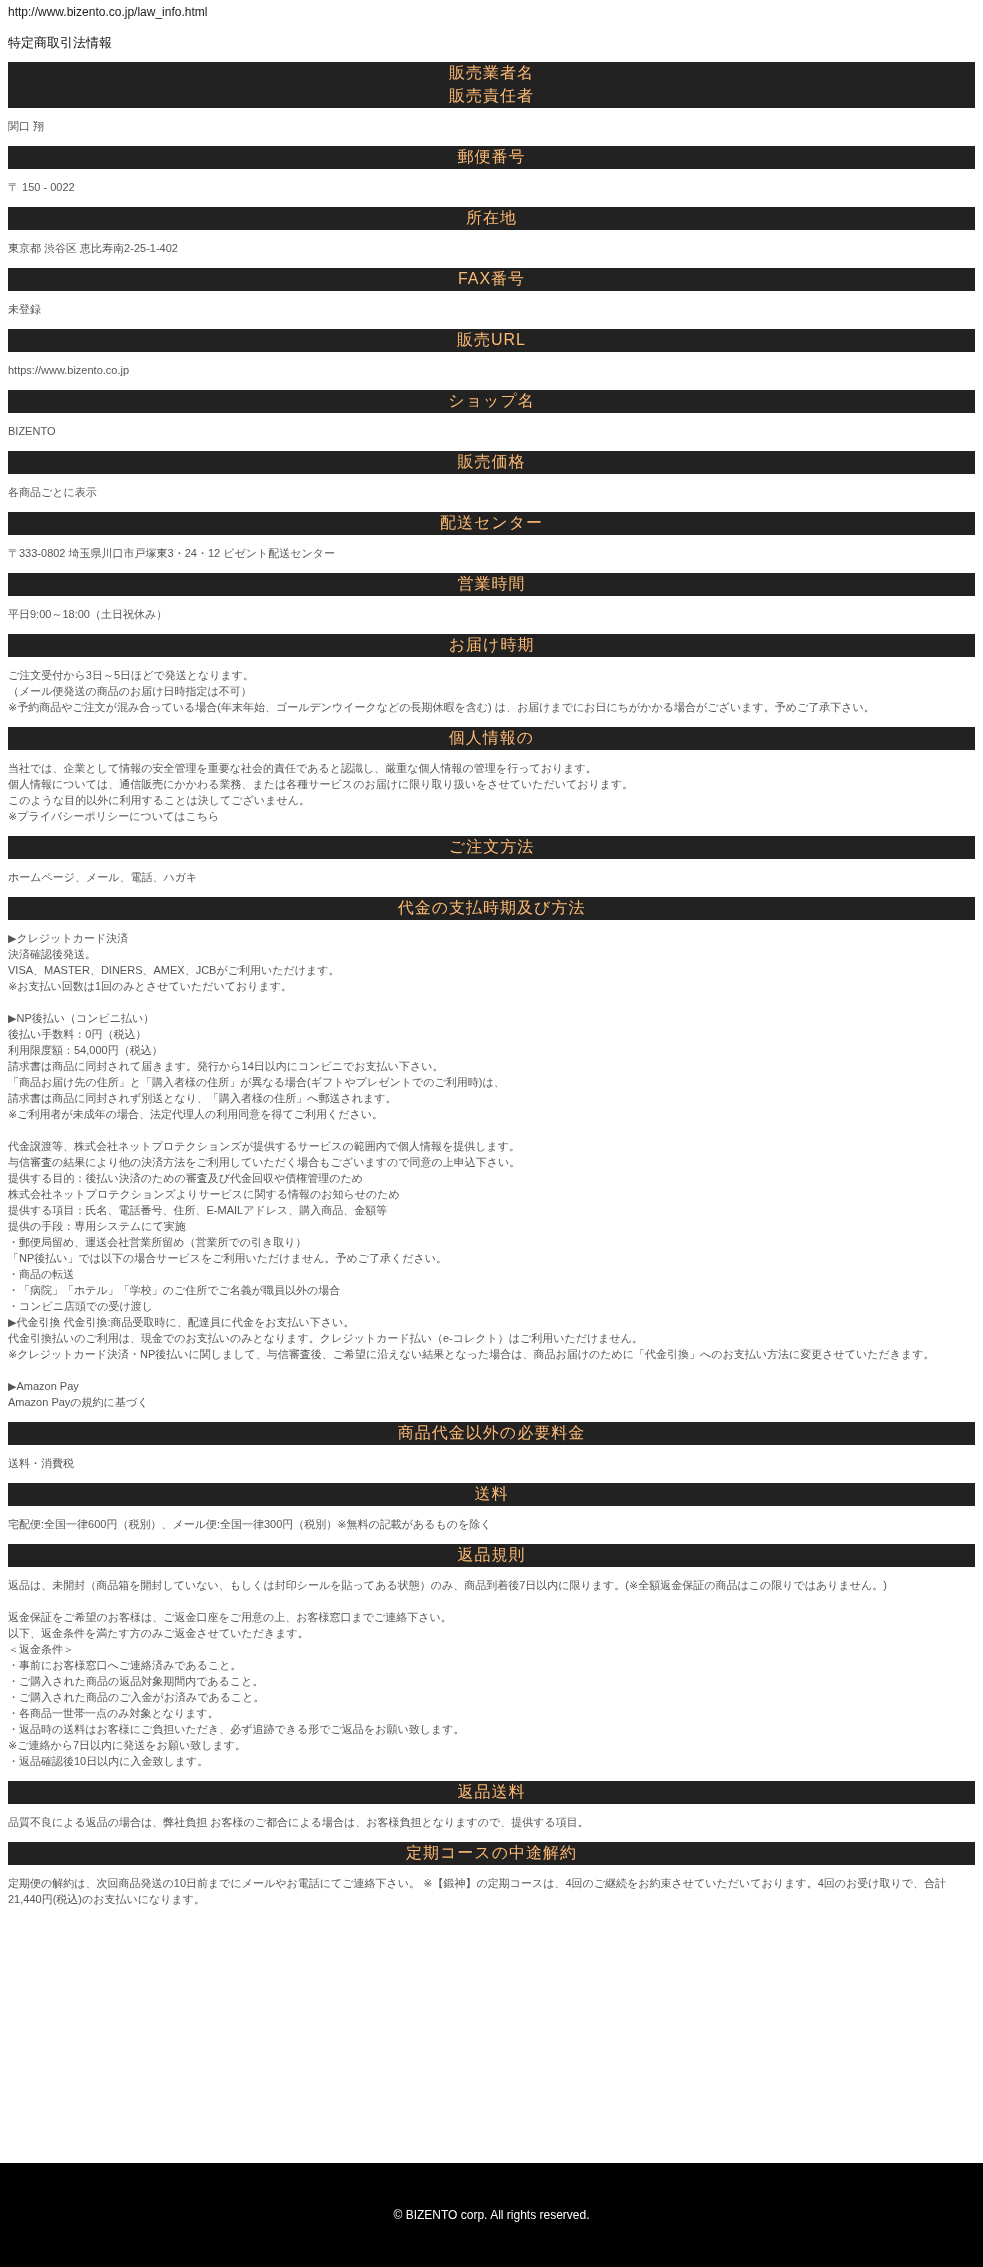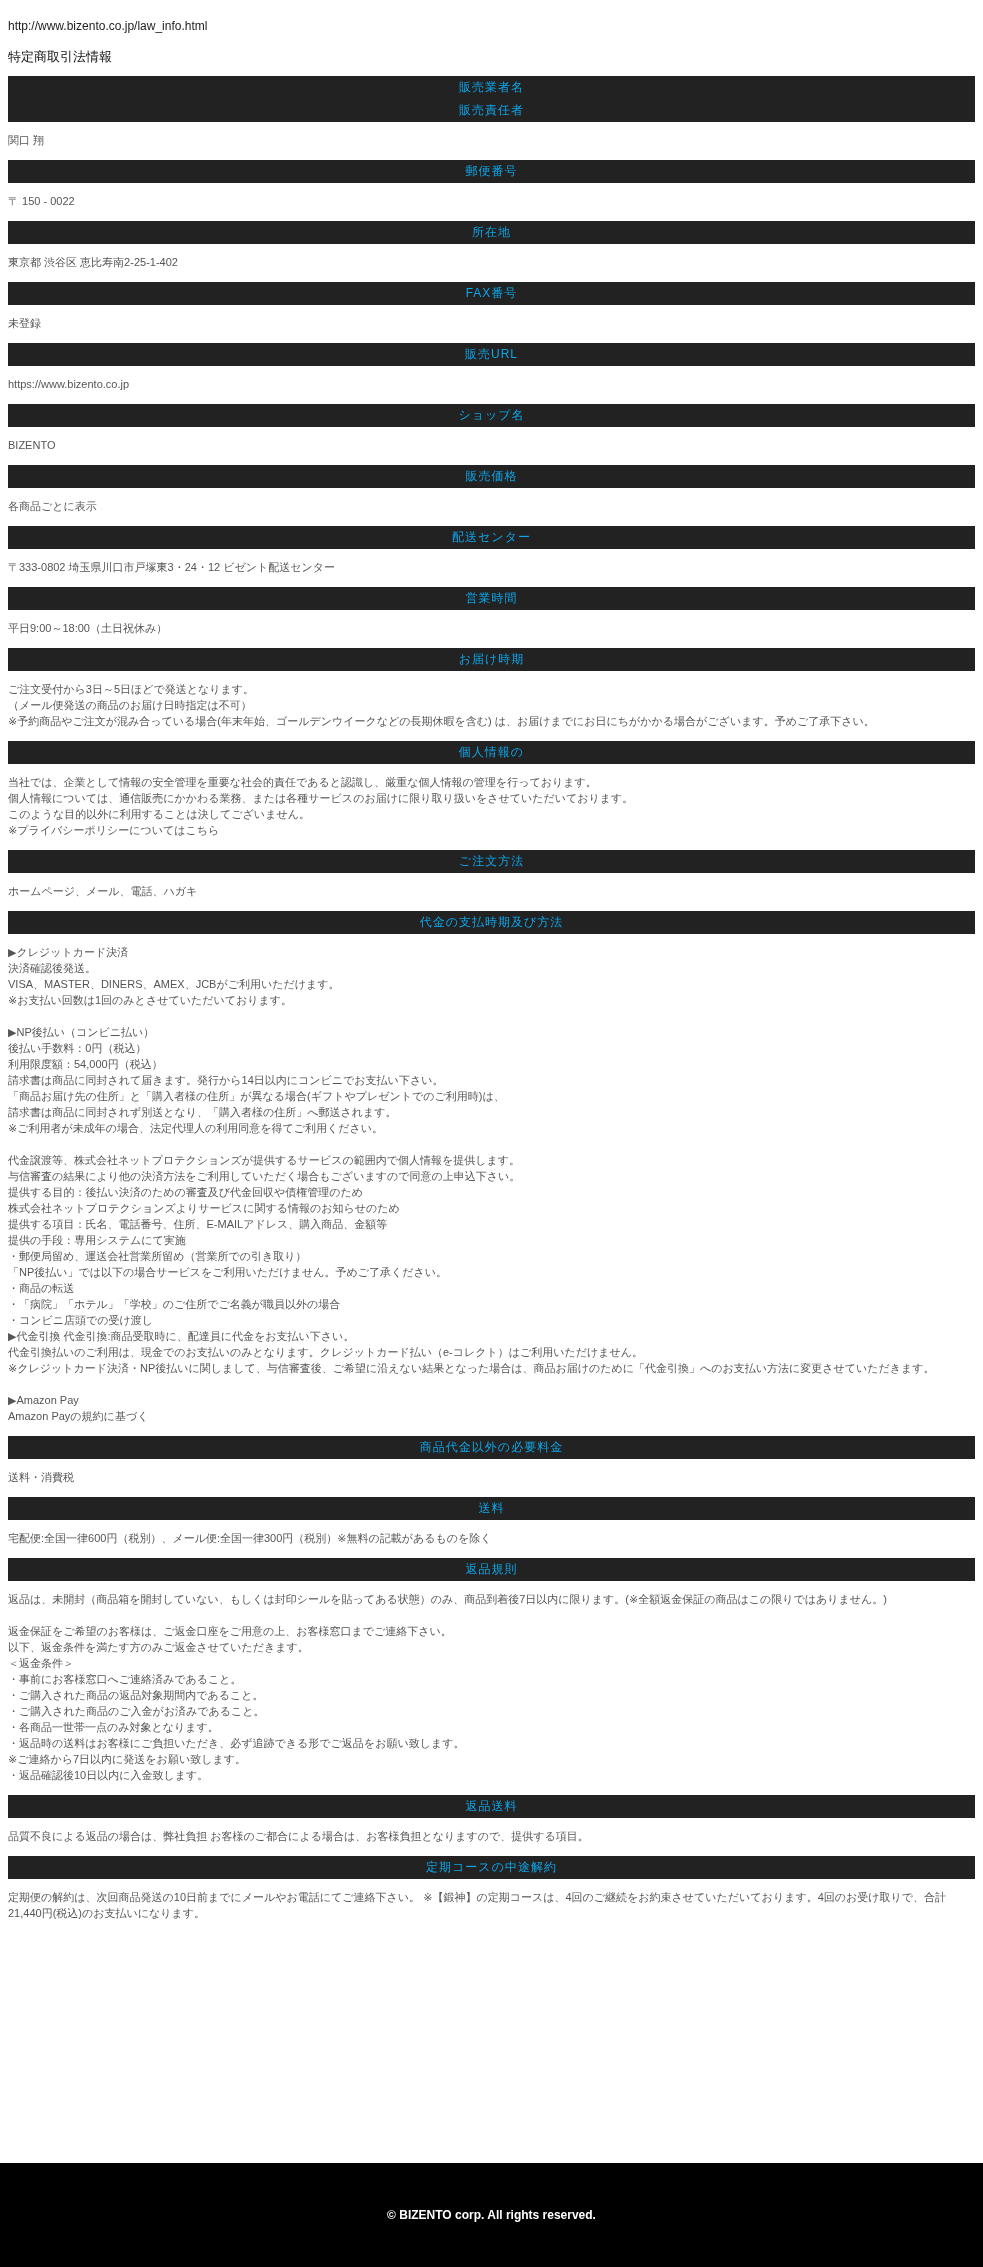--- a/index.html
+++ b/index.html
@@ -5,42 +5,42 @@
   * { box-sizing: border-box; }
   html, body { margin: 0; padding: 0; background: #ffffff; }
   body {
     width: 983px;
     min-height: 2267px;
     font-family: "Liberation Sans", "DejaVu Sans", sans-serif;
     color: #555555;
     display: flex;
     flex-direction: column;
   }
-  .content { padding: 17px 8px 0 8px; flex: 1 0 auto; }
+  .content { padding: 3px 8px 0 8px; flex: 1 0 auto; }
   .url-text {
     font-size: 12px;
     color: #1c1c1c;
     margin: 2px 0 0 0;
   }
   .page-title {
     font-size: 13px;
     font-weight: normal;
     color: #111111;
     margin: 15px 0 10px 0;
   }
   .section-bar {
     background: #222222;
     height: 23px;
     display: flex;
     align-items: center;
     justify-content: center;
   }
   .section-bar .bar-label {
-    color: #0ea5e9;
-    font-size: 12px;
+    color: #fdba74;
+    font-size: 16px;
     letter-spacing: 1px;
     white-space: nowrap;
   }
   .section-body { margin: 10px 0 12px 0; }
   .body-line {
     font-size: 11px;
     line-height: 16px;
     color: #555555;
     margin: 0;
     white-space: pre-wrap;
@@ -52,21 +52,21 @@
     background: #000000;
     height: 104px;
     width: 100%;
     display: flex;
     align-items: center;
     justify-content: center;
   }
   .footer-text {
     color: #ffffff;
     font-size: 12px;
-    font-weight: bold;
+    font-weight: normal;
   }
 </style>
 </head>
 <body>
 
 <div class="content">
   <div class="url-text">http://www.bizento.co.jp/law_info.html</div>
   <h1 class="page-title">特定商取引法情報</h1>
   <div id="sections">
   <section class="law-section">

